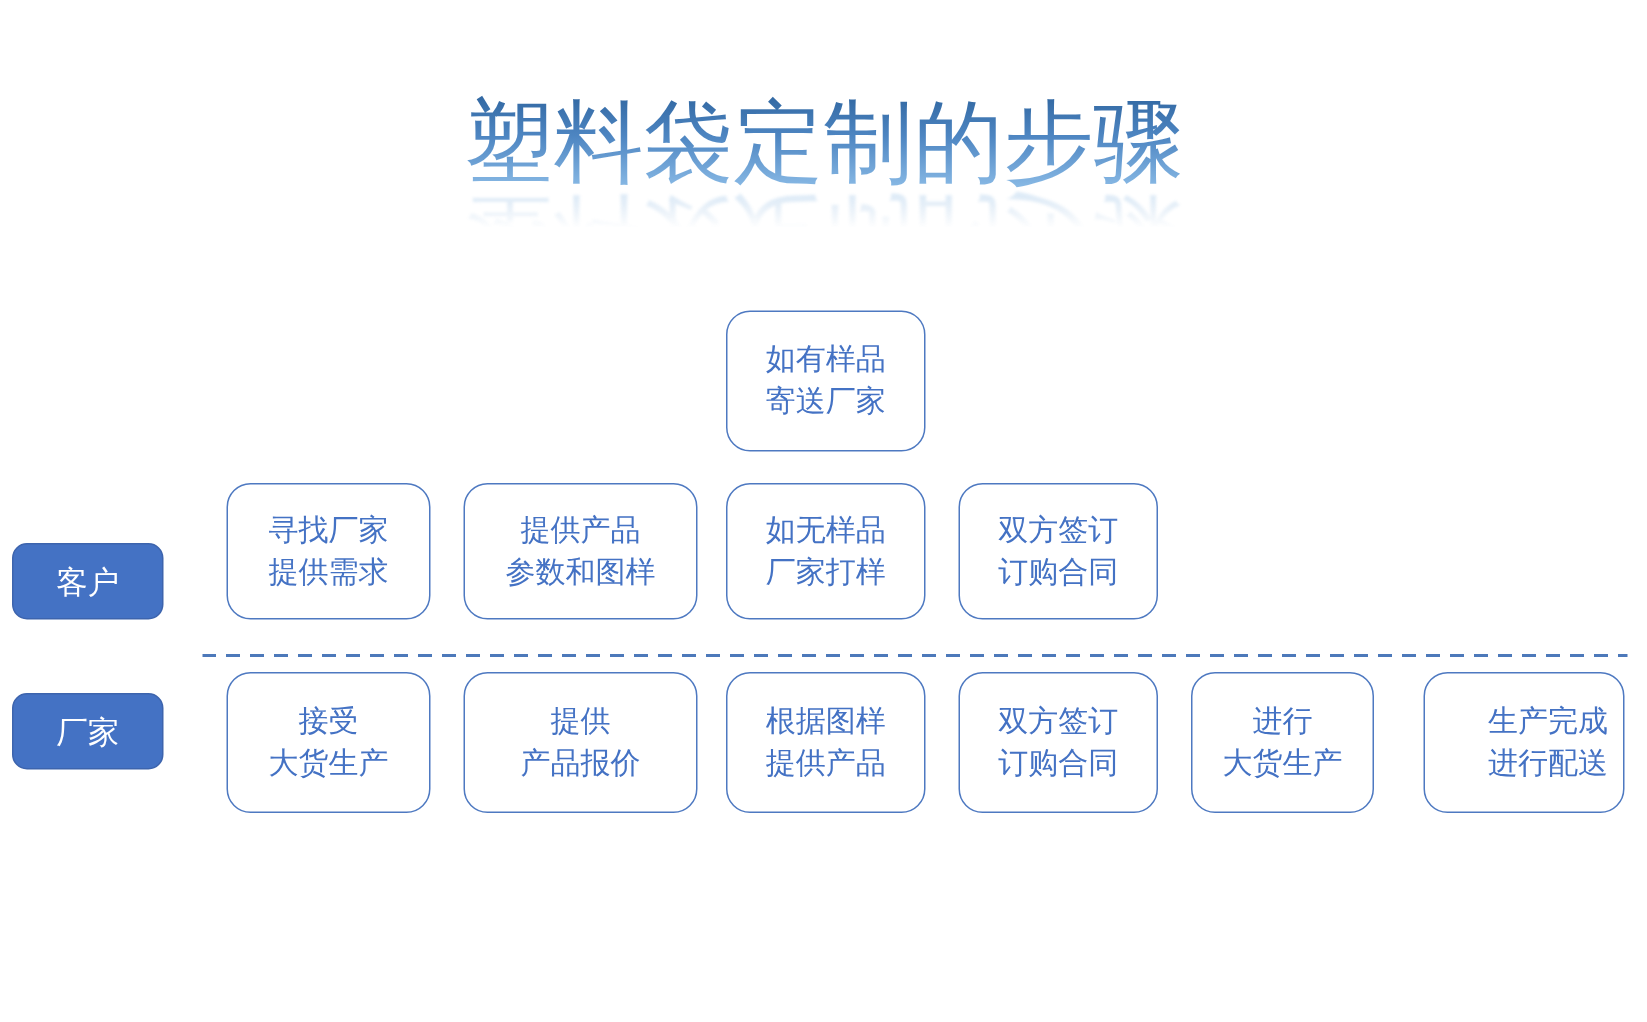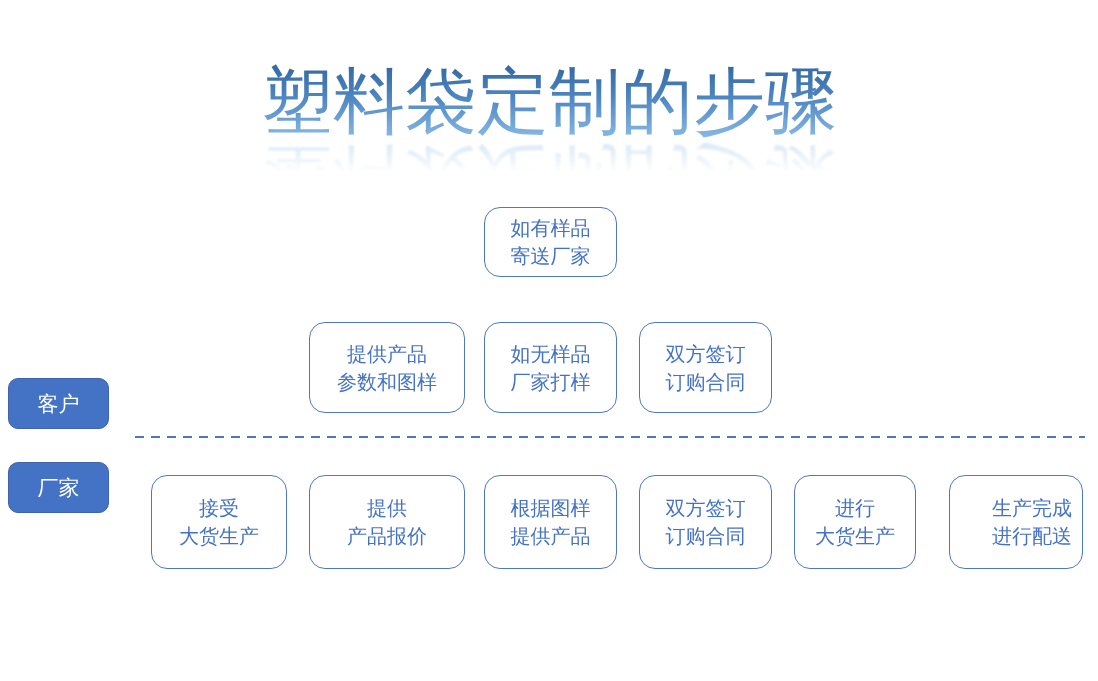--- a/index.html
+++ b/index.html
@@ -9,21 +9,21 @@
   }
   .slide{position:relative;width:1098px;height:681px;background:#ffffff;}
 
   
   .title-wrap{
     position:absolute;top:60px;left:0;width:1098px;
     text-align:center;line-height:1.15;
   }
   .title-text,.title-reflection{
     display:block;
-    font-size:72px;
+    font-size:60px;
     font-weight:400;
     letter-spacing:0px;
     background:linear-gradient(180deg,#2e649e 0%,#4e86c2 45%,#8fbfe9 100%);
     -webkit-background-clip:text;background-clip:text;
     color:transparent;
     white-space:nowrap;
   }
   .title-reflection{
     transform:scaleY(-1);
     margin-top:-6px;
@@ -40,41 +40,41 @@
     box-sizing:border-box;
     background:#ffffff;
     border:1.5px solid #4e79c1;
     border-radius:16px;
     display:flex;flex-direction:column;
     align-items:center;justify-content:center;
     color:#4472c4;
     font-size:20px;line-height:28px;
     text-align:center;
   }
-  .row-sample{top:207px;height:70px;}
+  .row-sample{top:207px;height:94px;}
   .row-customer{top:322px;height:91px;}
-  .row-factory{top:475px;height:94px;}
+  .row-factory{top:448px;height:94px;}
   .col1{left:151px;width:136px;}
   .col2{left:309px;width:156px;}
   .col3{left:484px;width:133px;}
   .col4{left:639px;width:133px;}
   .col5{left:794px;width:122px;}
   .col6{left:949px;width:134px;padding-left:32px;}
 
   
   .lane-label{
     position:absolute;left:8px;width:101px;height:51px;
     box-sizing:border-box;
     background:#4472c4;
     border:1px solid #3d64ad;
     border-radius:10px;
     display:flex;align-items:center;justify-content:center;
     color:#ffffff;font-size:21px;
   }
-  .lane-label.customer{top:362px;margin-top:16px;}
+  .lane-label.customer{top:362px;}
   .lane-label.factory{top:462px;}
 
   
   .lane-divider{
     position:absolute;top:436px;left:135px;width:950px;height:2px;
     background:repeating-linear-gradient(90deg,#4d79ba 0 9px,transparent 9px 16px);
   }
 </style>
 </head>
 <body>
@@ -91,20 +91,24 @@
     <span>寄送厂家</span>
   </div>
 
   <div class="lane-label customer">
     <span>客户</span>
   </div>
   <div class="lane-label factory">
     <span>厂家</span>
   </div>
 
+  <div class="box row-customer col1">
+    <span>寻找厂家</span>
+    <span>提供需求</span>
+  </div>
   <div class="box row-customer col2">
     <span>提供产品</span>
     <span>参数和图样</span>
   </div>
   <div class="box row-customer col3">
     <span>如无样品</span>
     <span>厂家打样</span>
   </div>
   <div class="box row-customer col4">
     <span>双方签订</span>

